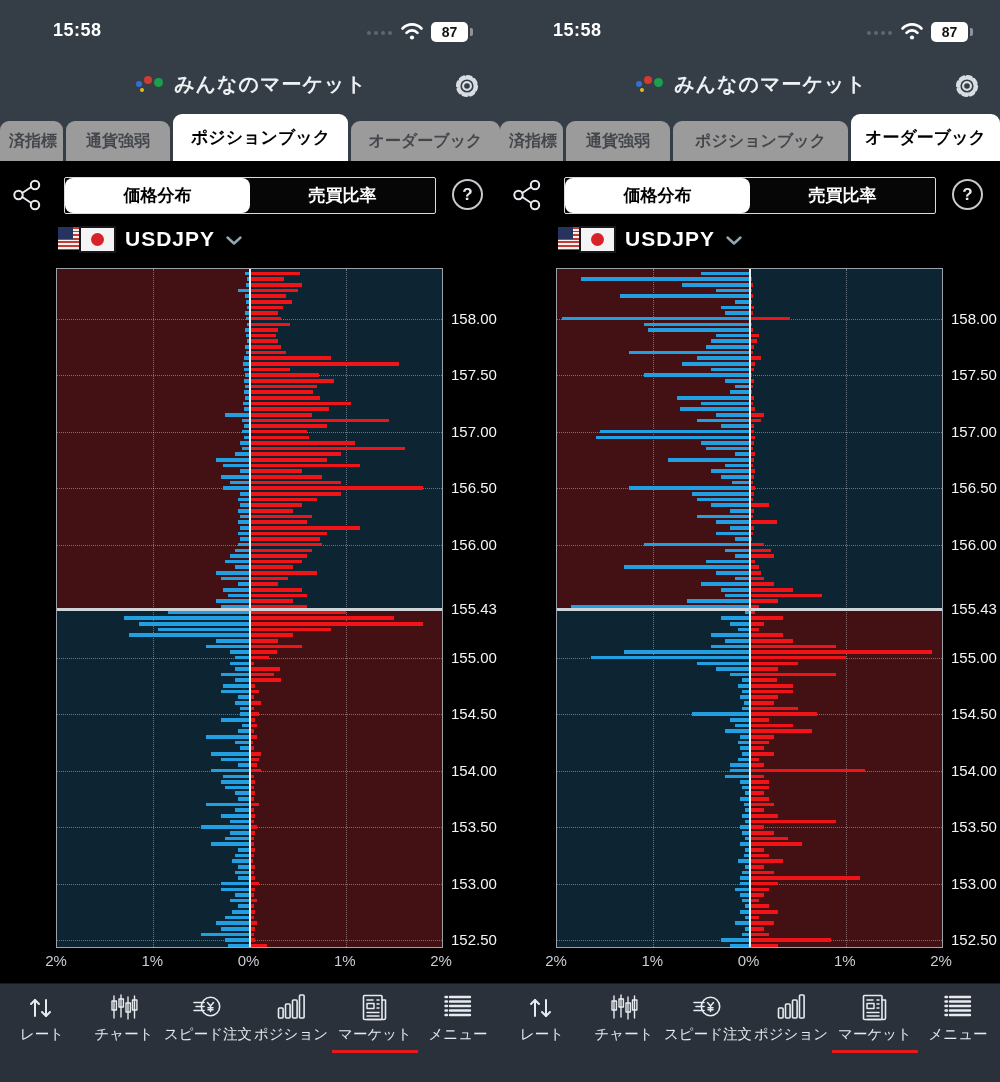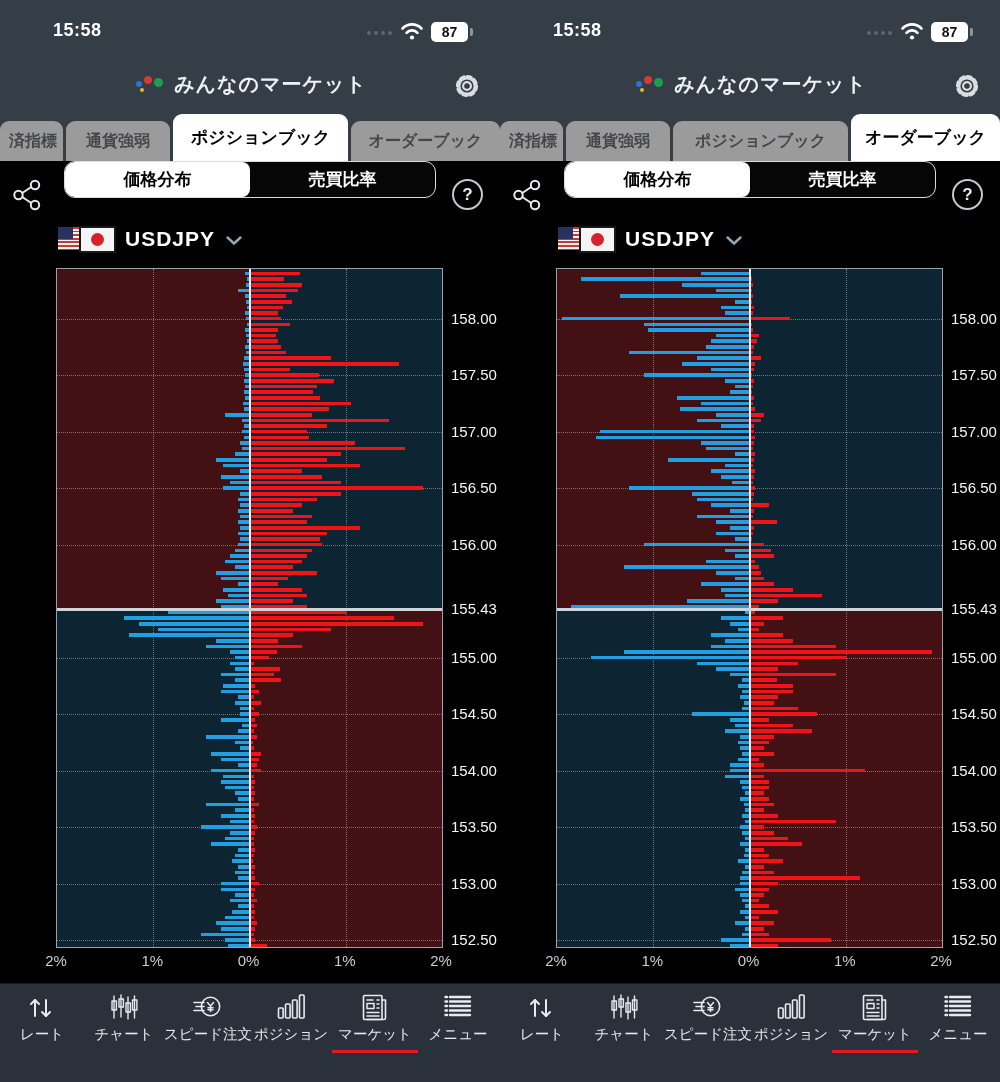--- a/index.html
+++ b/index.html
@@ -29,22 +29,22 @@
   .gear { position:absolute; right:17px; top:70px; }
 
   .tabs { position:absolute; left:0; bottom:0; width:500px; display:flex; align-items:flex-end; gap:3px; }
   .tab { height:40px; background:#9b9b9b; border-radius:9px 9px 0 0; color:#43474c; font-size:16px; font-weight:bold;
          display:flex; align-items:center; justify-content:center; overflow:hidden; white-space:nowrap; position:relative; }
   .tab.cut span { position:absolute; right:6px; }
   .tab.active { height:47px; background:#fff; color:#000; font-size:17px; z-index:2; }
 
   
   .share { position:absolute; left:10px; top:177px; }
-  .seg { position:absolute; left:64px; top:161px; width:372px; height:37px; background:#060606; border:1px solid #d9dcdf;
-         border-radius:11px; display:flex; overflow:hidden; }
+  .seg { position:absolute; left:64px; top:177px; width:372px; height:37px; background:#060606; border:1px solid #d9dcdf;
+         border-radius:2px; display:flex; overflow:hidden; }
   .seg .opt { flex:1; display:flex; align-items:center; justify-content:center; font-size:17px; font-weight:bold; color:#fff; }
   .seg .opt.sel { background:#fff; color:#000; border-radius:8px; }
   .help { position:absolute; left:452px; top:179px; width:31px; height:31px; border:2px solid #c6cacf; border-radius:50%;
           display:flex; align-items:center; justify-content:center; color:#e9eaec; font-size:17px; font-weight:bold; }
 
   .pairrow { position:absolute; left:58px; top:224px; height:30px; display:flex; align-items:center; }
   .flags { position:relative; width:56px; height:24px; margin-right:11px; }
   .flag-us { position:absolute; left:0; top:0; width:33px; height:23px;
              background:repeating-linear-gradient(180deg,#c23a31 0 1.8px,#f2f2f2 1.8px 3.6px); }
   .flag-us:after { content:""; position:absolute; left:0; top:0; width:15px; height:12px; background:#27335e; }

